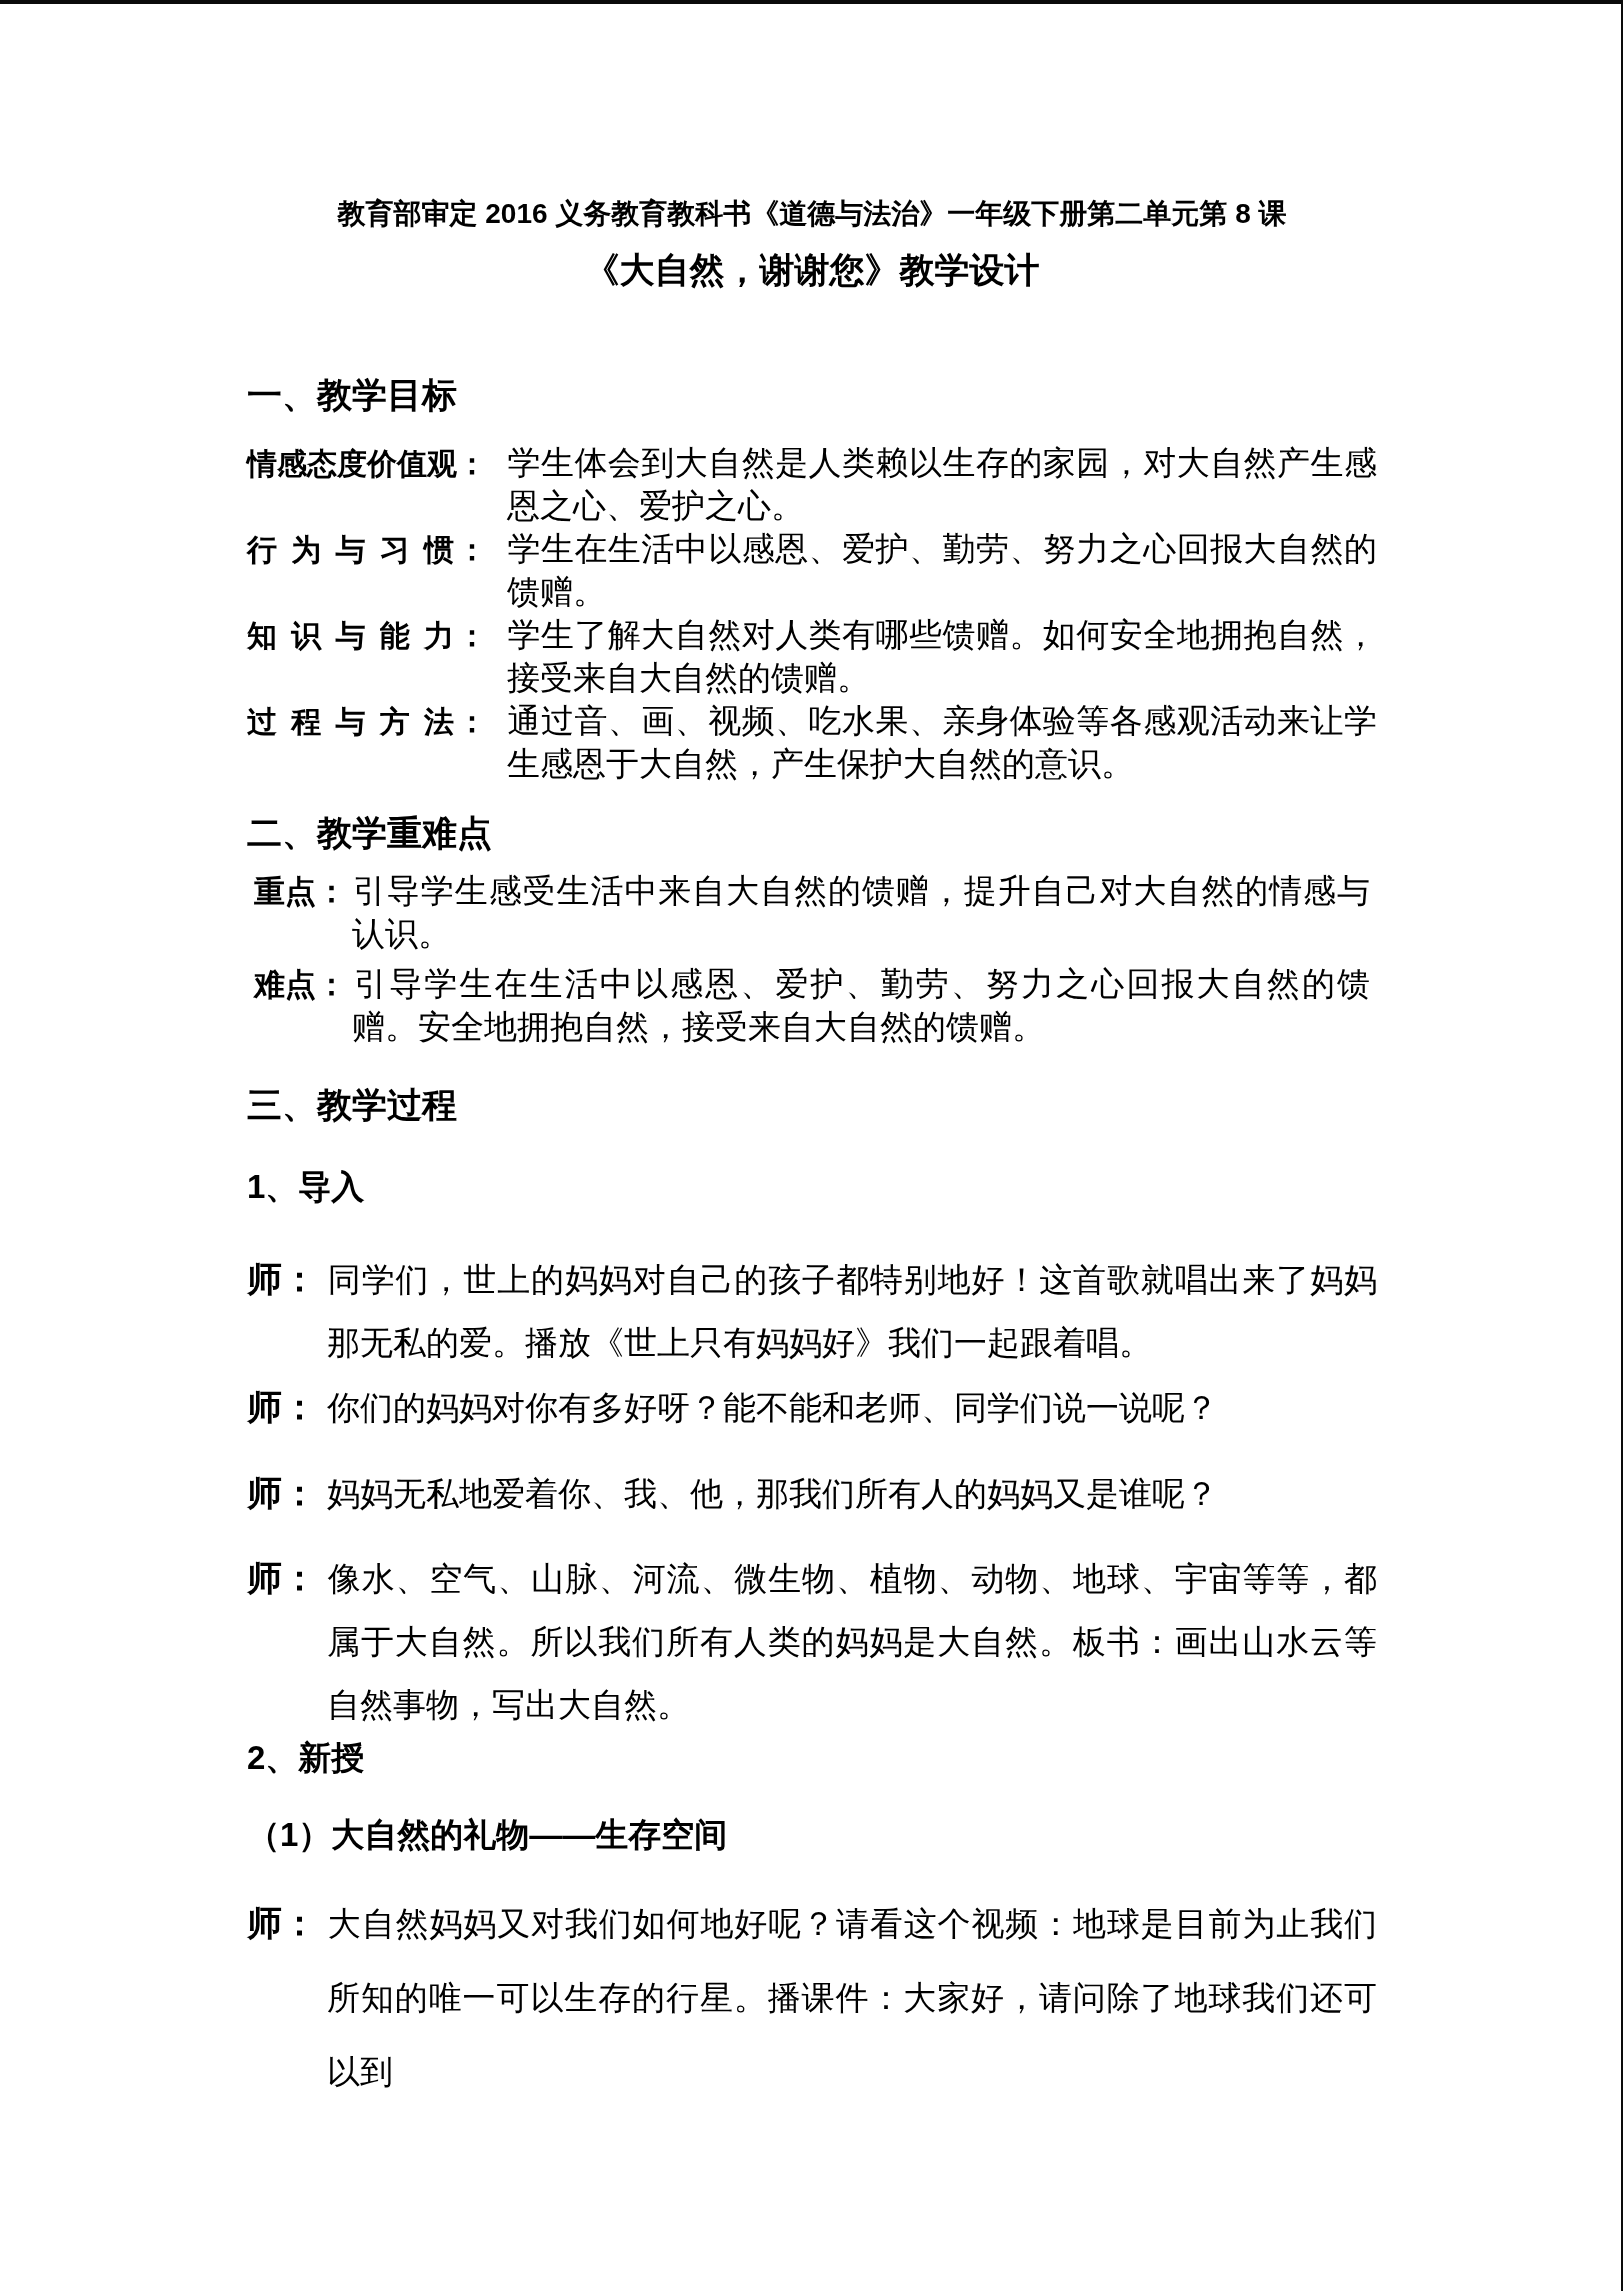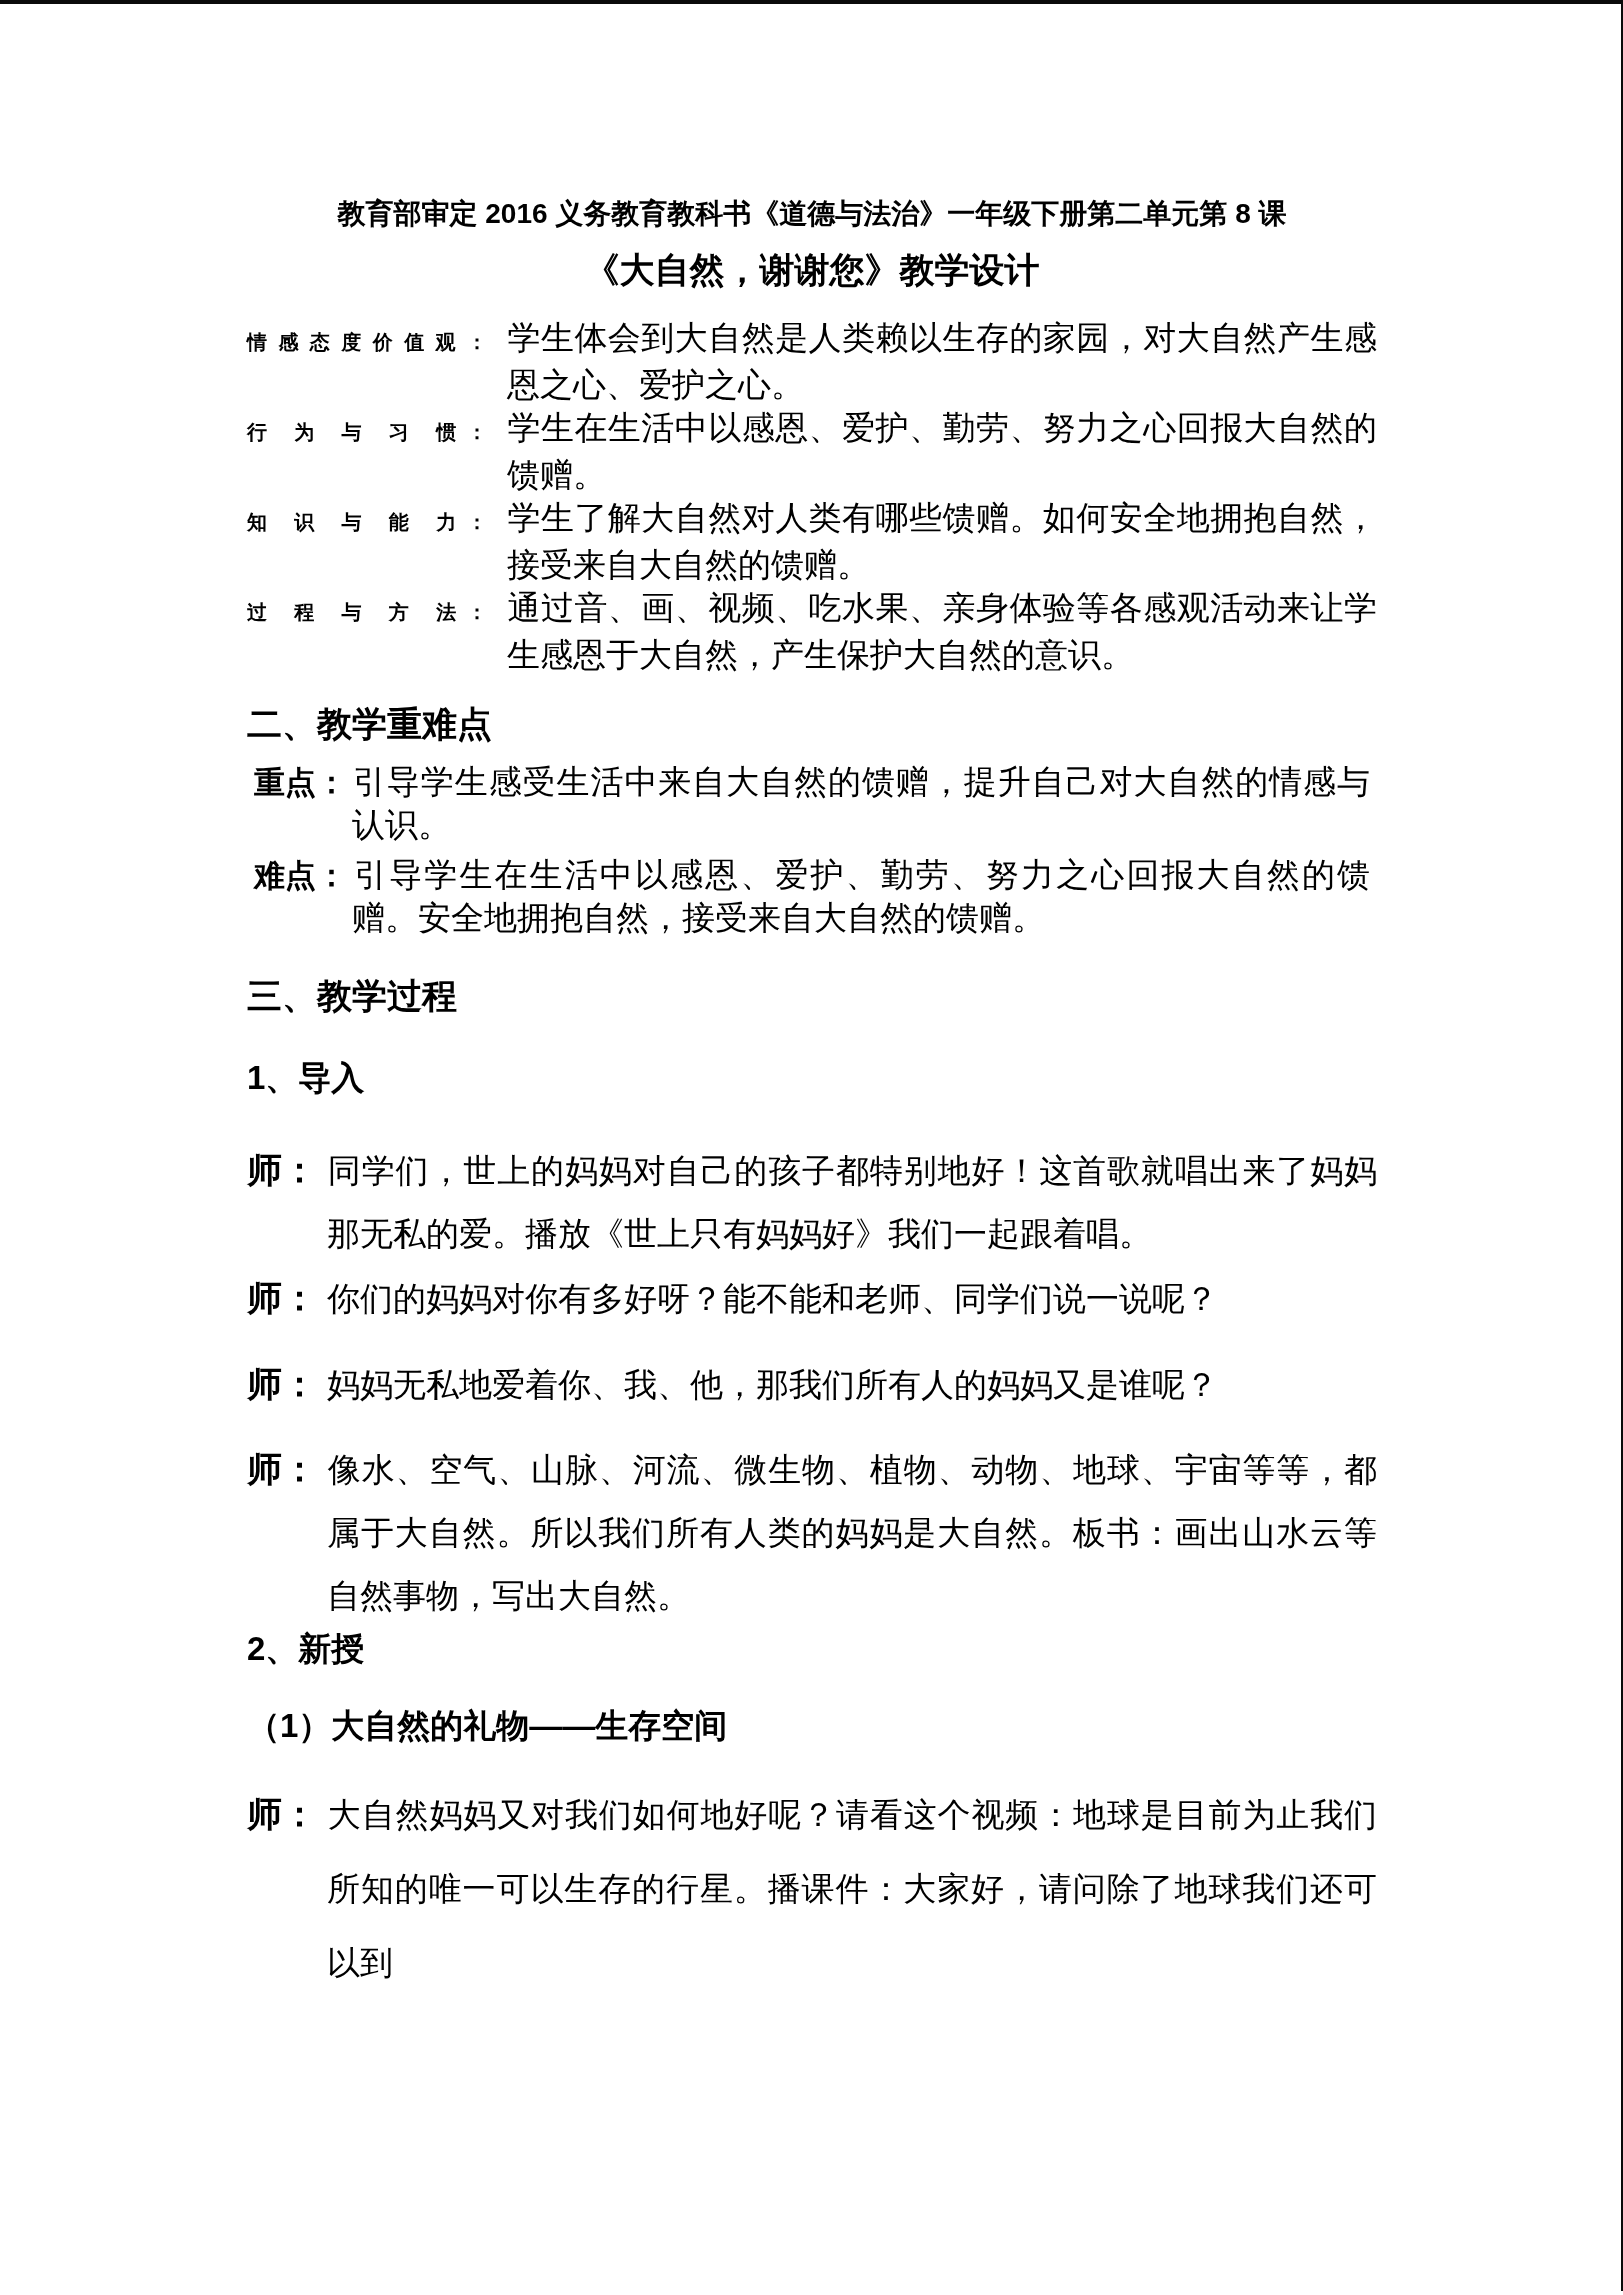--- a/index.html
+++ b/index.html
@@ -84,21 +84,21 @@
   p.def .def-label {
     display: inline-block;
     box-sizing: border-box;
     width: 260px;
     padding-right: 20px;
     text-indent: 0;
     text-align: justify;
     text-align-last: justify;
     font-family: "Liberation Sans", sans-serif;
     font-weight: bold;
-    font-size: 20px;
+    font-size: 30px;
     vertical-align: baseline;
   }
 
   p.kd {
     font-size: 33px;
     line-height: 43px;
     text-align: justify;
     margin: 7px;
     padding-left: 98px;
     text-indent: -98px;
@@ -136,20 +136,21 @@
 <body>
 
 <div class="top-edge"></div>
 <div class="right-edge"></div>
 
 <div class="inner">
 
   <p class="kicker">教育部审定 2016 义务教育教科书《道德与法治》一年级下册第二单元第 8 课</p>
   <p class="doc-title">《大自然，谢谢您》教学设计</p>
 
+  <h2 class="sec-heading h-obj">一、教学目标</h2>
 
   <div class="def-list">
     <p class="def"><span class="def-label">情感态度价值观：</span><span>学生体会到大自然是人类赖以生存的家园，对大自然产生感恩之心、爱护之心。</span></p>
     <p class="def"><span class="def-label">行 为 与 习 惯：</span><span>学生在生活中以感恩、爱护、勤劳、努力之心回报大自然的馈赠。</span></p>
     <p class="def"><span class="def-label">知 识 与 能 力：</span><span>学生了解大自然对人类有哪些馈赠。如何安全地拥抱自然，接受来自大自然的馈赠。</span></p>
     <p class="def"><span class="def-label">过 程 与 方 法：</span><span>通过音、画、视频、吃水果、亲身体验等各感观活动来让学生感恩于大自然，产生保护大自然的意识。</span></p>
   </div>
 
   <h2 class="sec-heading h-keys">二、教学重难点</h2>
 

